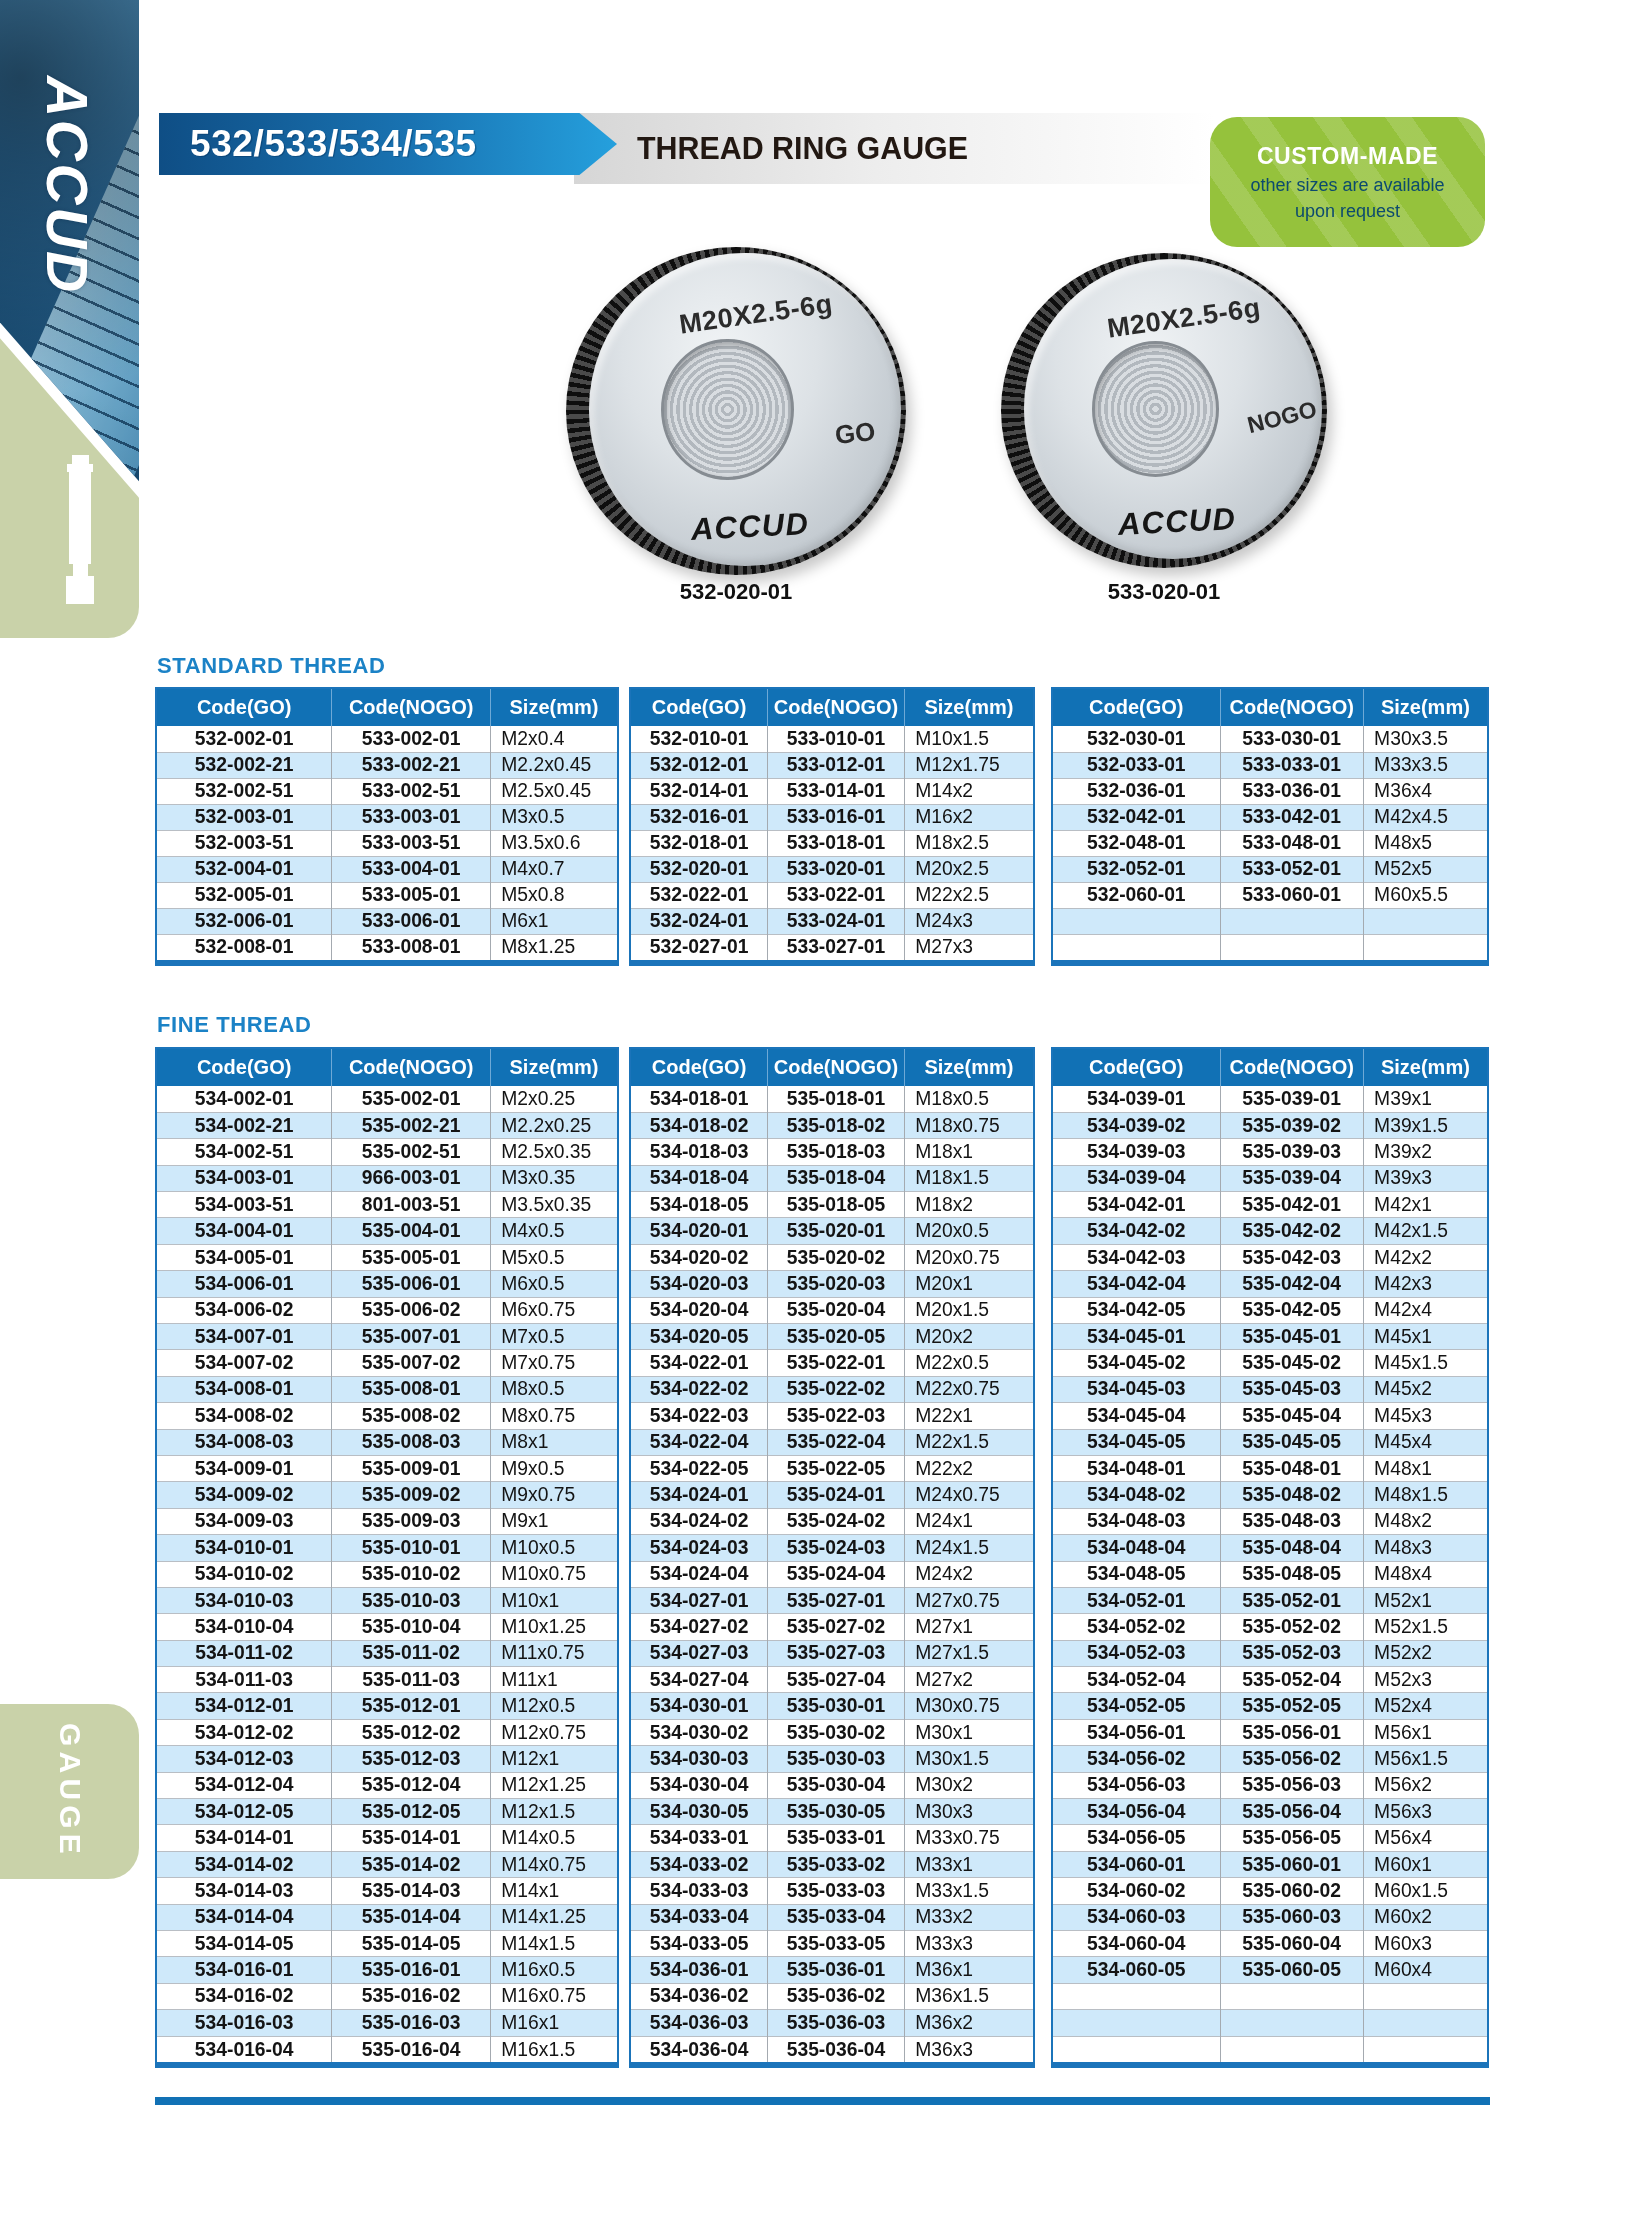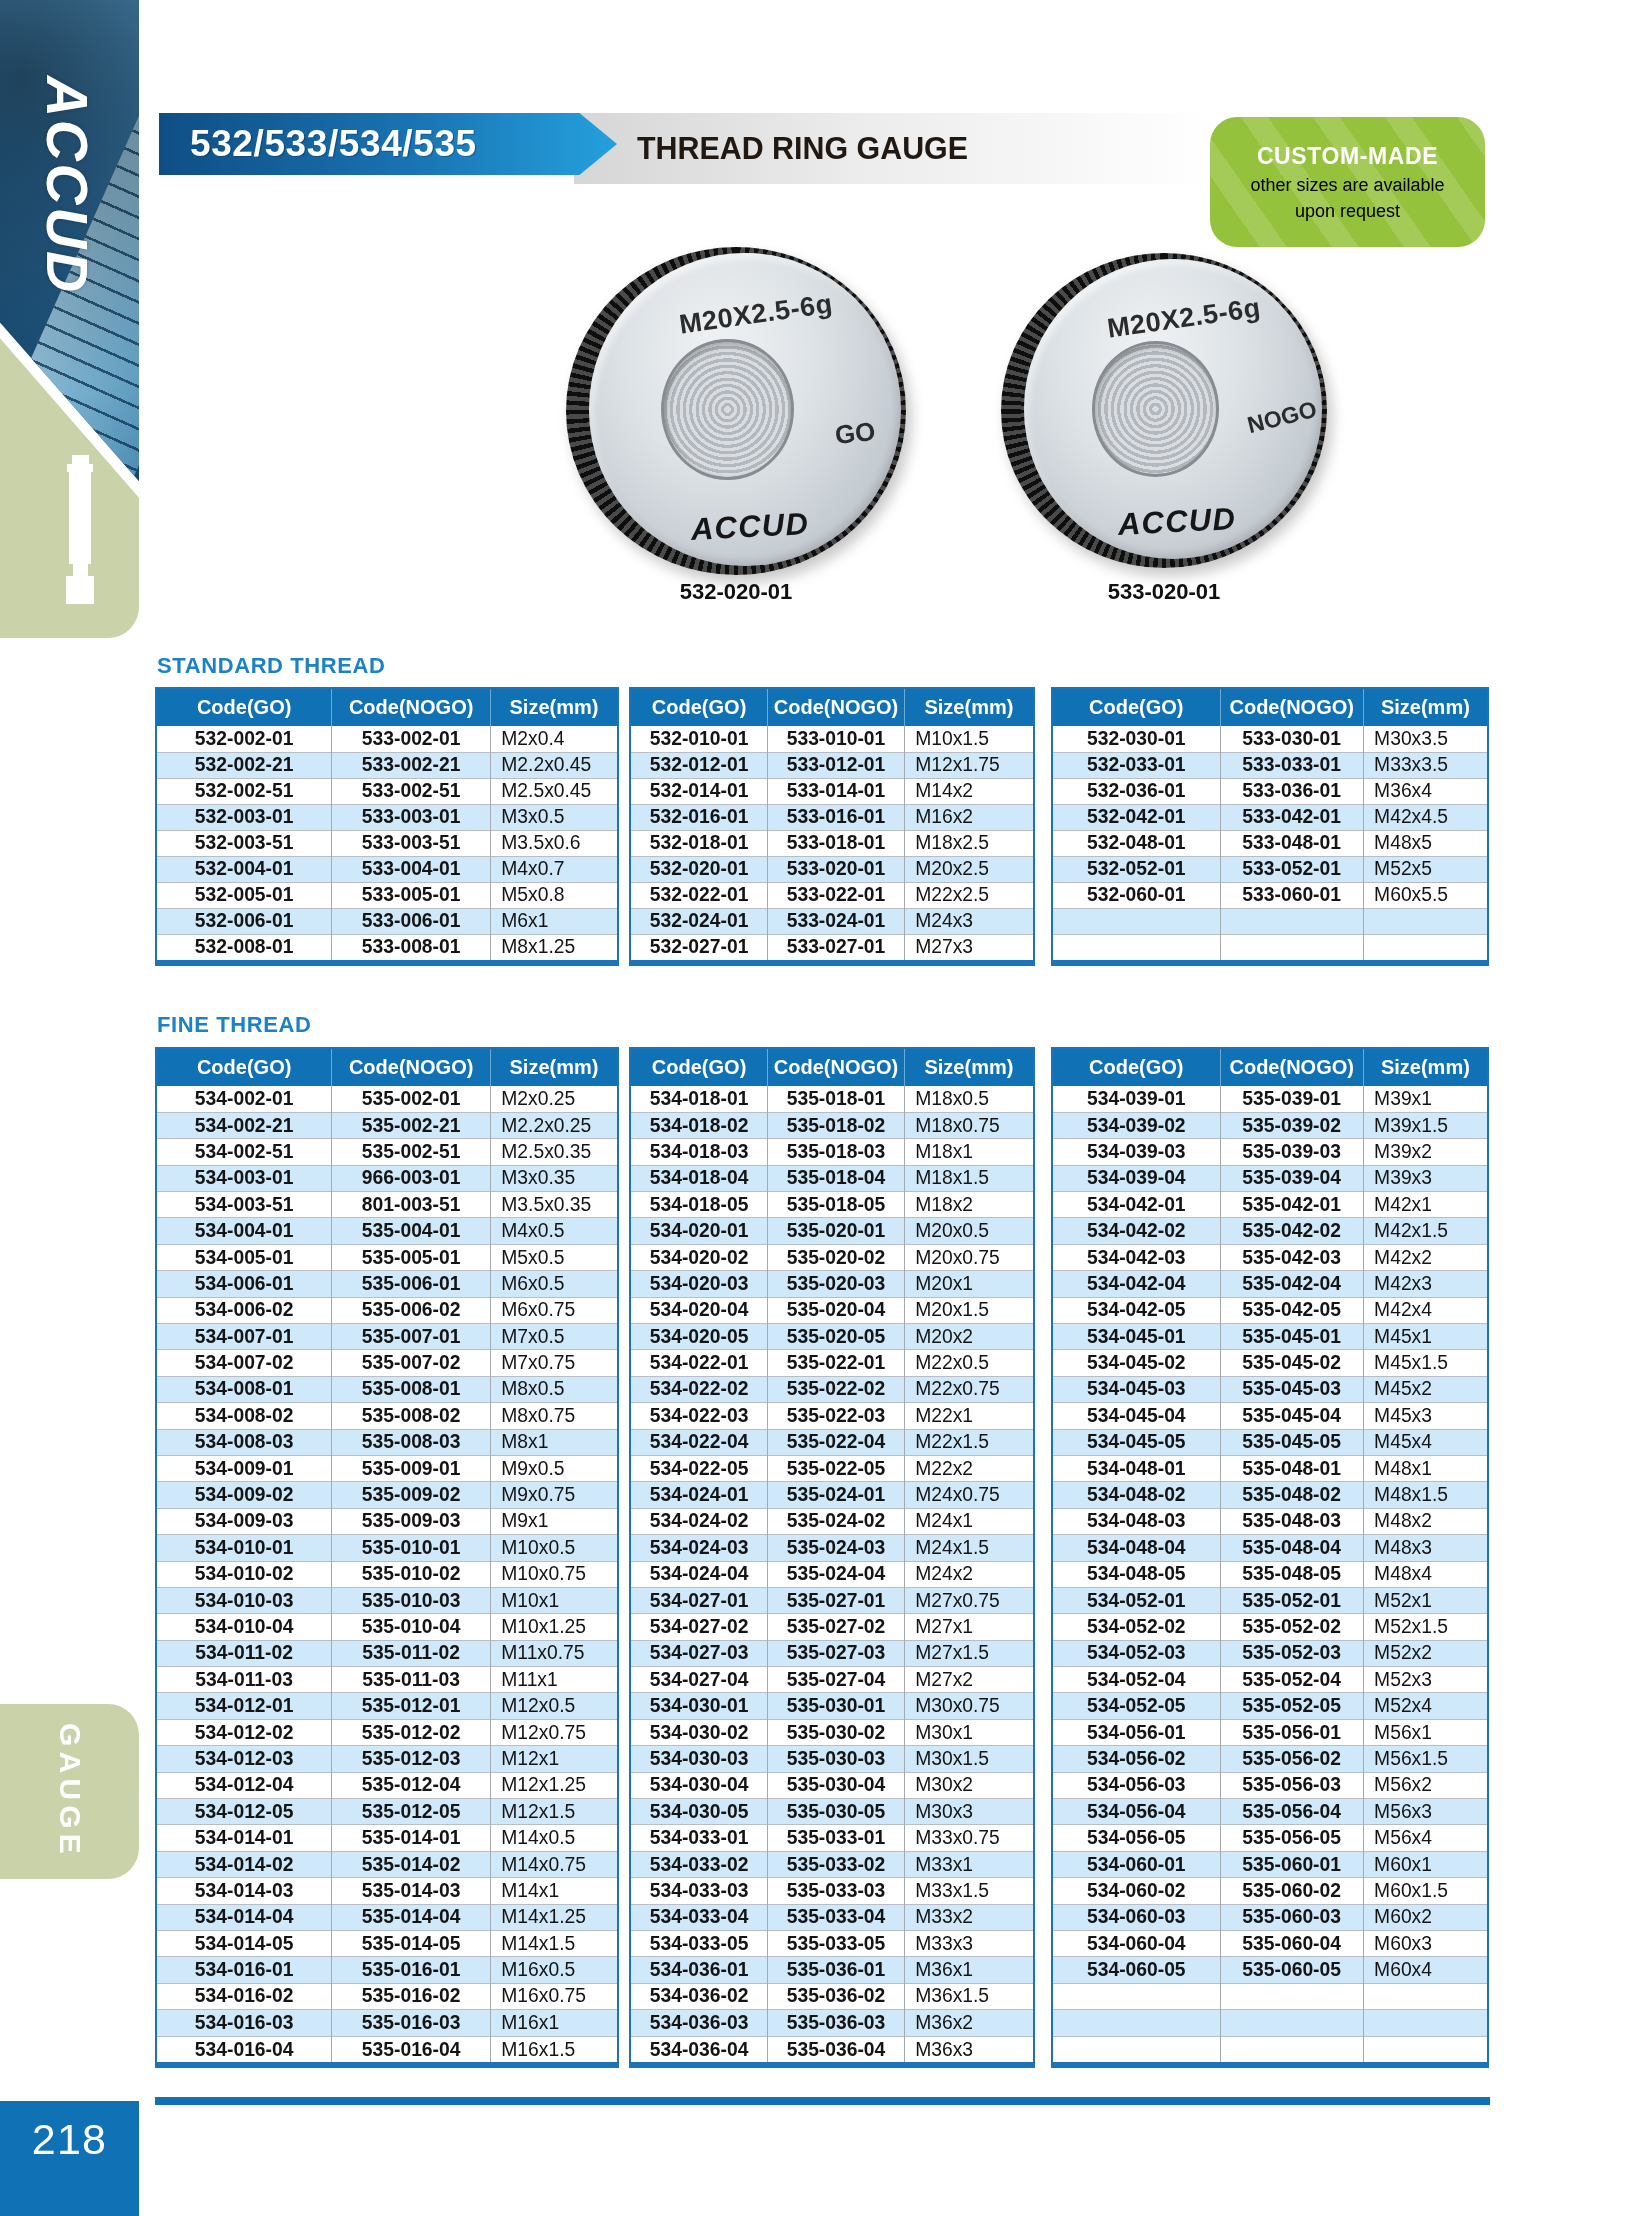--- a/index.html
+++ b/index.html
@@ -50,21 +50,21 @@
     text-shadow:1.3px 1.3px 0 rgba(0,40,80,.35); }
   .page-title { position:absolute; left:637px; top:113px; height:71px; line-height:71px; z-index:3;
     font-size:32px; font-weight:800; color:#221812; letter-spacing:0; transform:scaleX(.95);
     transform-origin:left center; white-space:nowrap; }
   .badge { position:absolute; left:1210px; top:117px; width:275px; height:130px; background:#95c23c;
     border-radius:27px; z-index:3; display:flex; flex-direction:column; align-items:center;
     justify-content:center; gap:5.2px; overflow:hidden; }
   .badge::before { content:""; position:absolute; inset:-13px;
     background: repeating-linear-gradient(55deg, rgba(255,255,255,.14) 0 22px, rgba(255,255,255,0) 22px 59px); }
   .badge b { position:relative; color:#fff; font-size:23px; letter-spacing:0.6px; }
-  .badge span { position:relative; color:#000000; font-size:18px; line-height:20.6px; }
+  .badge span { position:relative; color:#0c4a6e; font-size:18px; line-height:20.6px; }
 
   
   .features { position:absolute; left:159px; top:246px; width:335px; height:173px; background:#e8e8e8;
     border-radius:17px; padding:26px 0 0 27px; }
   .feat { display:flex; align-items:center; margin-bottom:23px; }
   .dia { width:11px; height:11px; background:#77161f; transform:rotate(45deg); margin-right:14px; flex:0 0 auto; }
   .feat span { font-size:21px; color:#1d1d1d; }
 
   
   .ring { position:absolute; }
@@ -131,23 +131,20 @@
   <div class="plug-icon">
     <i class="c1"></i>
       <i class="c2"></i>
       <i class="c3"></i>
       <i class="c4"></i>
       <i class="c5"></i>
   </div>
   <div class="gauge-tab">
     <span>GAUGE</span>
   </div>
-  <div class="page-num">
-    <span>218</span>
-  </div>
 
   <div class="title-band"></div>
   <div class="banner">
     <span>532/533/534/535</span>
   </div>
   <h1 class="page-title">THREAD RING GAUGE</h1>
   <div class="badge">
     <b>CUSTOM-MADE</b>
     <span>other sizes are available</span>
     <span>upon request</span>

